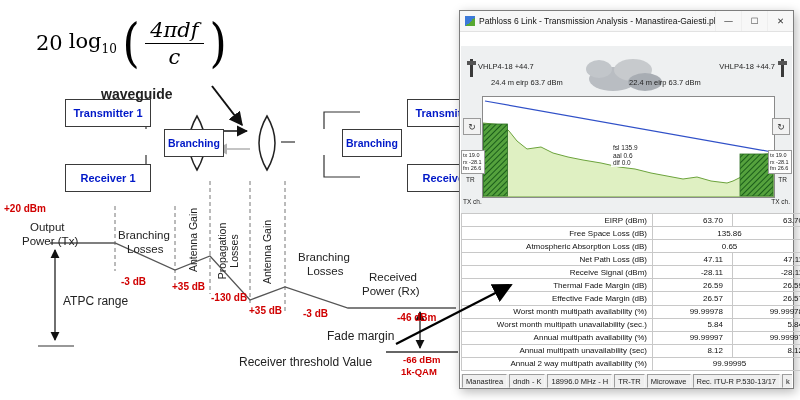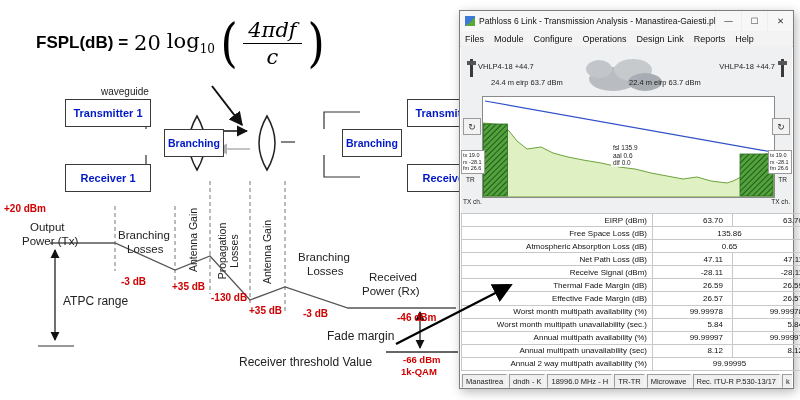--- a/index.html
+++ b/index.html
@@ -16,21 +16,21 @@
   .f-paren{font-family:"DejaVu Serif",serif;font-size:52px;line-height:1;transform:scaleX(.85);margin:0 -2px;color:#000;}
   .f-frac{display:inline-flex;flex-direction:column;align-items:center;font-family:"DejaVu Serif",serif;
           font-style:italic;font-size:21px;color:#000;}
   .f-num{padding:0 5px 1px;border-bottom:1.6px solid #000;}
   .f-den{padding-top:1px;}
 
   
   .bbox{position:absolute;border:1.4px solid #3a3a3a;color:#0018c8;font-weight:bold;font-size:11px;
         display:flex;align-items:center;justify-content:center;background:#fff;z-index:2;white-space:nowrap;margin-left:47px;}
   .lbl{position:absolute;font-size:11.5px;color:#222;white-space:nowrap;z-index:2;}
-  .sm{font-size:10px;}
+  .sm{font-size:14px;font-weight:bold;}
   .red{position:absolute;font-size:10px;color:#d00000;font-weight:600;white-space:nowrap;z-index:2;}
   .big{font-size:12px;}
   .rot{position:absolute;display:flex;flex-direction:column;align-items:center;justify-content:center;
        font-size:10.5px;color:#222;transform:rotate(-90deg);white-space:nowrap;z-index:2;line-height:12px;}
 
   
   .plw{position:absolute;left:459px;top:10px;width:333px;height:377px;background:#fff;
        border:1px solid #7d7d7d;box-shadow:2px 3px 10px rgba(0,0,0,.28);z-index:3;}
   .plw-title{position:absolute;left:0;top:0;right:0;height:20px;background:#f7f7f7;
              border-bottom:1px solid #e2e2e2;display:flex;align-items:center;}
@@ -112,21 +112,20 @@
 
     <line x1="386" y1="352" x2="458" y2="352" stroke="#333" stroke-width="1.3"></line>
 
     <line x1="420" y1="312" x2="420" y2="348" stroke="#222" stroke-width="1.3" marker-start="url(#mA)" marker-end="url(#mA)"></line>
 
     <line x1="55" y1="250" x2="55" y2="340" stroke="#222" stroke-width="1.3" marker-start="url(#mA)" marker-end="url(#mA)"></line>
     <line x1="38" y1="346" x2="74" y2="346" stroke="#333" stroke-width="1.2"></line>
   </svg>
 
   <div class="formula">
-    <span class="f-lhs">FSPL(dB) =</span>
     <span class="f-co">20</span>
     <span class="f-log"><span>log</span><sub>10</sub></span>
     <span class="f-paren">(</span>
     <span class="f-frac">
       <span class="f-num">4πdf</span>
       <span class="f-den">c</span>
     </span>
     <span class="f-paren">)</span>
   </div>
 
@@ -168,29 +167,20 @@
   <div class="plw">
     <div class="plw-title">
       <span class="plw-icon"></span>
       <span class="plw-title-text">Pathloss 6 Link - Transmission Analysis - Manastirea-Gaiesti.pl6</span>
       <span class="plw-ctrls">
         <span class="ctrl">—</span>
         <span class="ctrl">☐</span>
         <span class="ctrl">✕</span>
       </span>
     </div>
-    <div class="plw-menu">
-      <span class="mitem">Files</span>
-      <span class="mitem">Module</span>
-      <span class="mitem">Configure</span>
-      <span class="mitem">Operations</span>
-      <span class="mitem">Design Link</span>
-      <span class="mitem">Reports</span>
-      <span class="mitem">Help</span>
-    </div>
 
     <div class="plw-profile">
       <svg class="ant-icon" style="left:5px" width="10" height="20">
         <rect x="4" y="1" width="3" height="18" fill="#3a3a3a"></rect>
           <rect x="1" y="3" width="9" height="4" fill="#555"></rect>
       </svg>
       <svg class="ant-icon" style="right:5px" width="10" height="20">
         <rect x="4" y="1" width="3" height="18" fill="#3a3a3a"></rect>
           <rect x="1" y="3" width="9" height="4" fill="#555"></rect>
       </svg>

